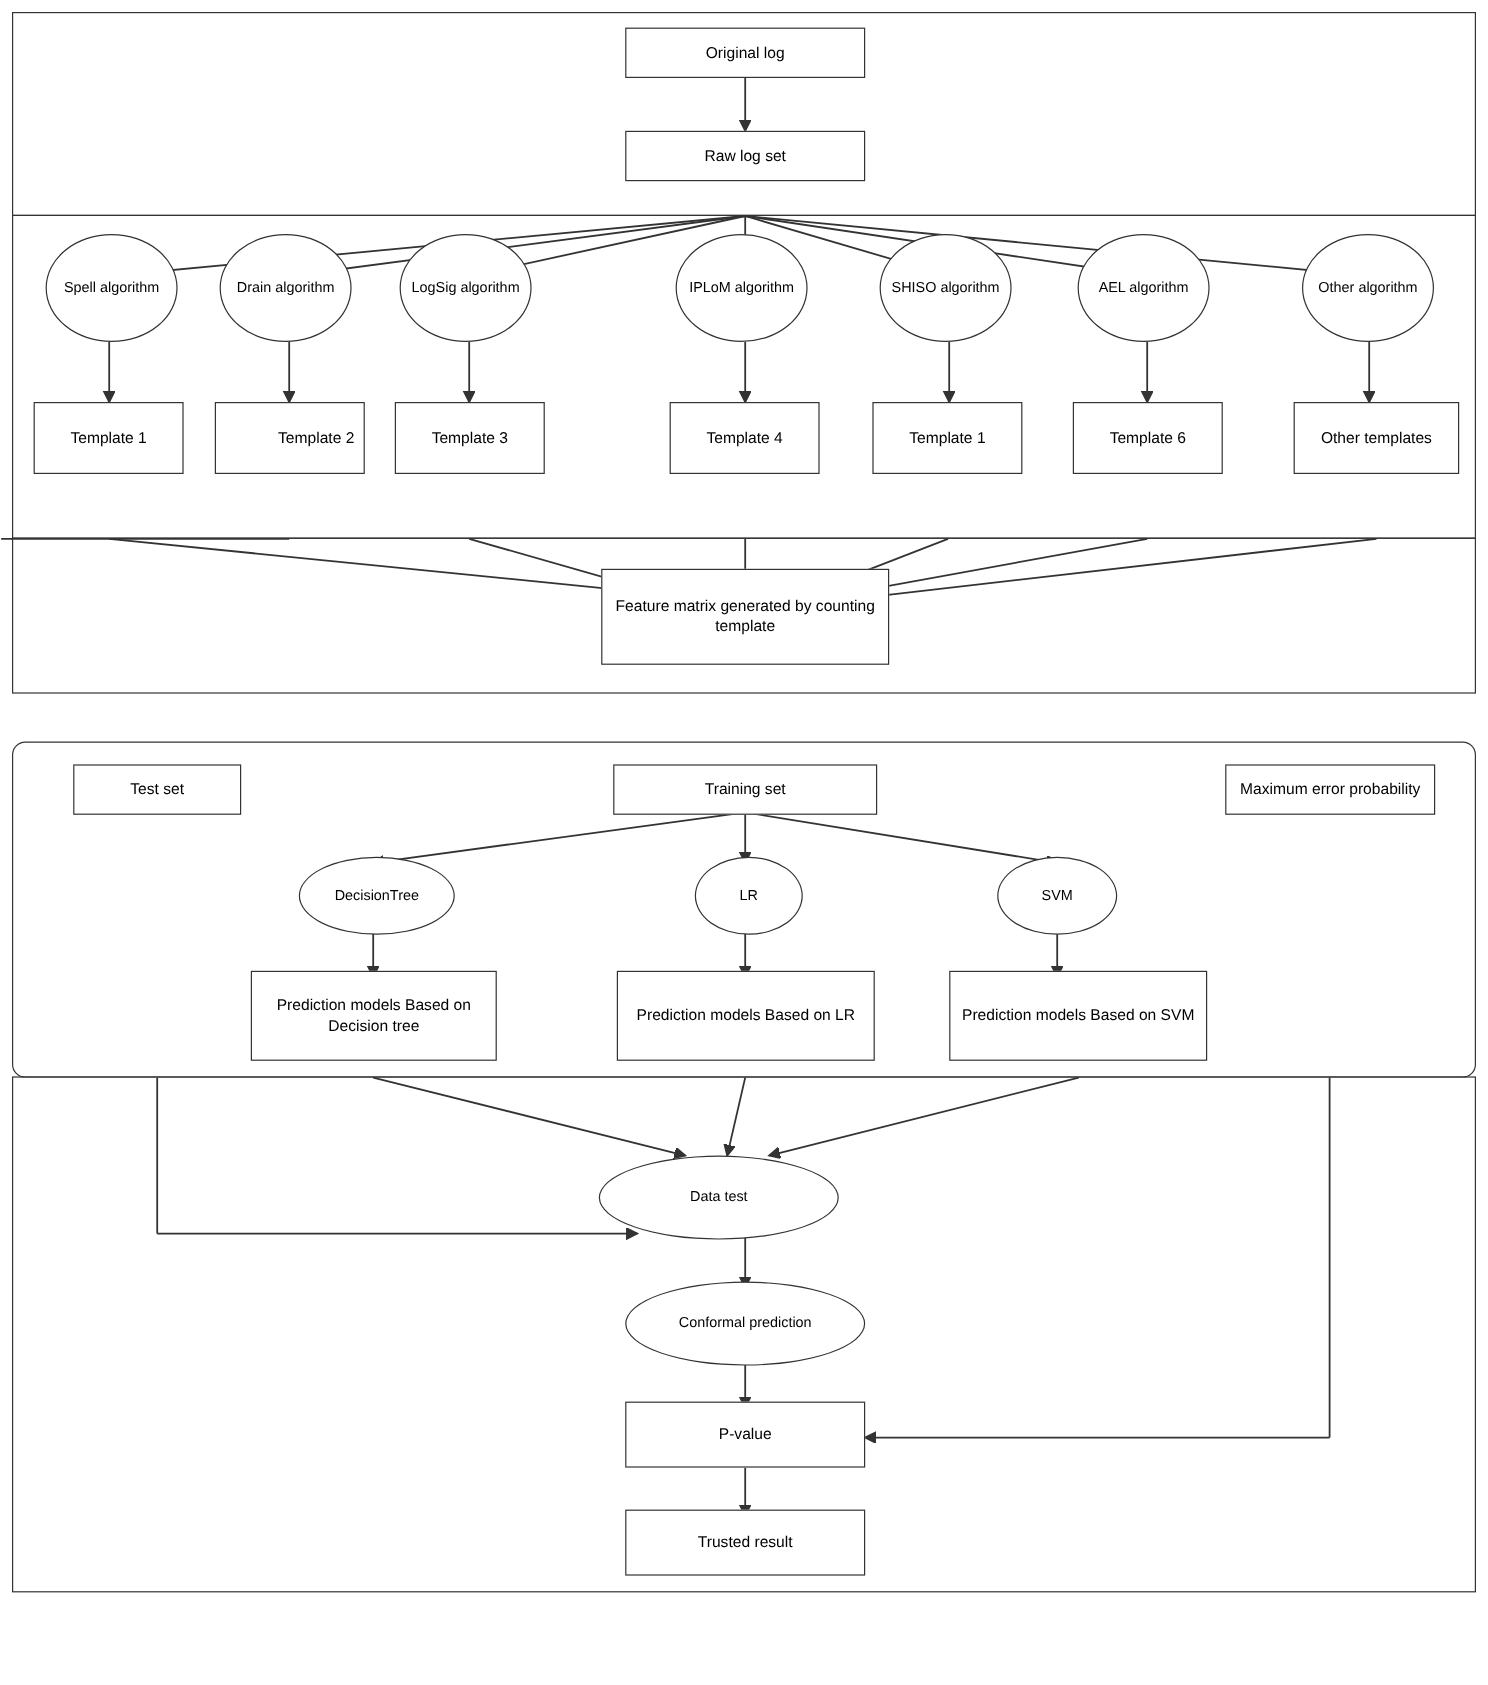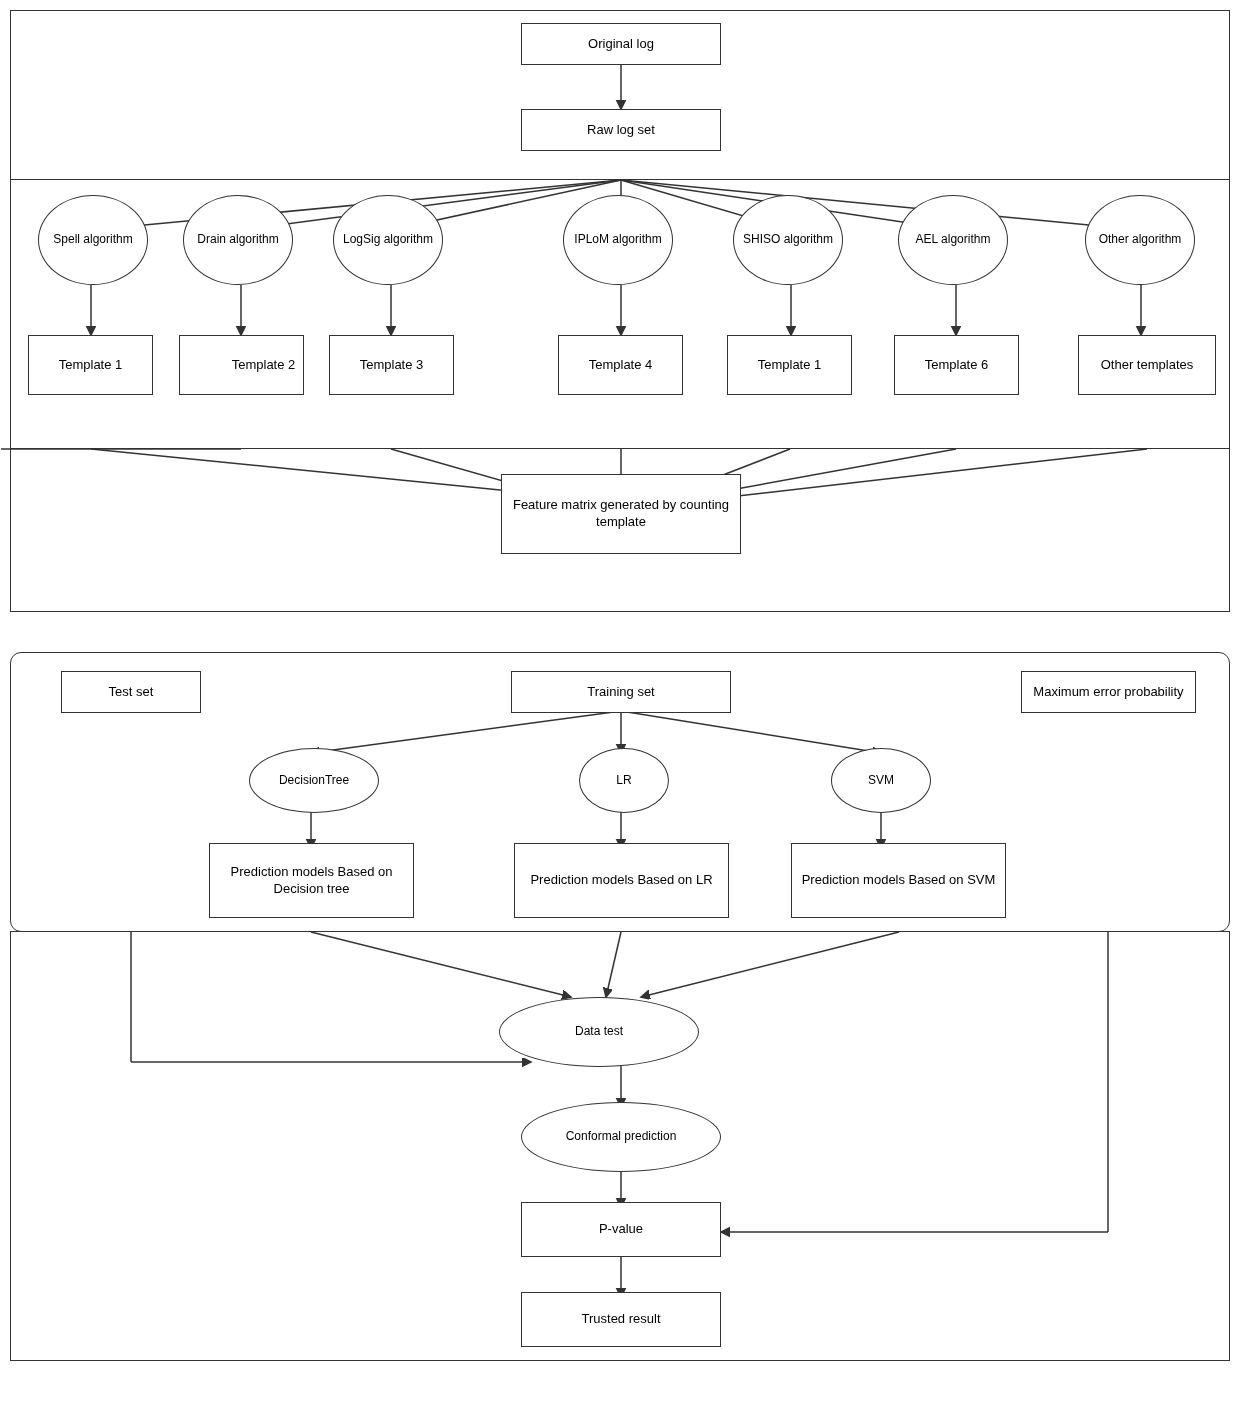--- a/index.html
+++ b/index.html
@@ -29,21 +29,21 @@
     .section-1 {
       height: 170px;
     }
 
     .section-2 {
       height: 270px;
       margin-top: -1px;
     }
 
     .section-3 {
-      height: 164px;
+      height: 130px;
       margin-top: -1px;
     }
 
     .section-4 {
       height: 280px;
       margin-top: 20px;
     }
 
     .section-5 {
       height: 430px;

